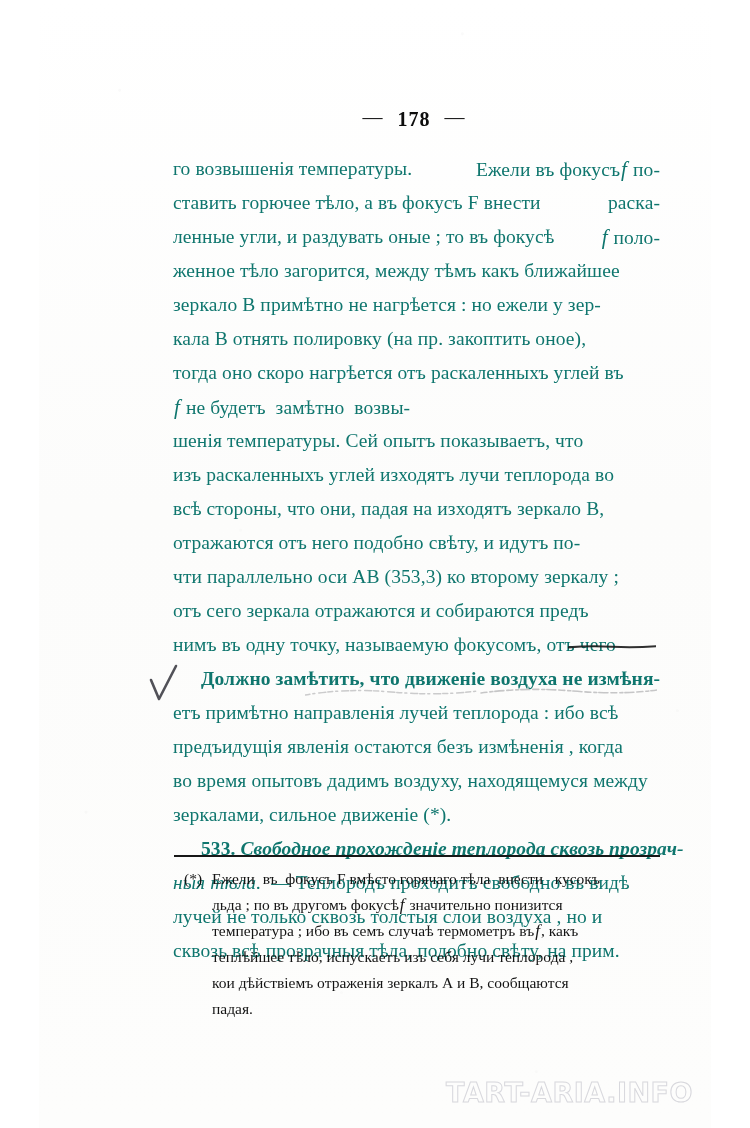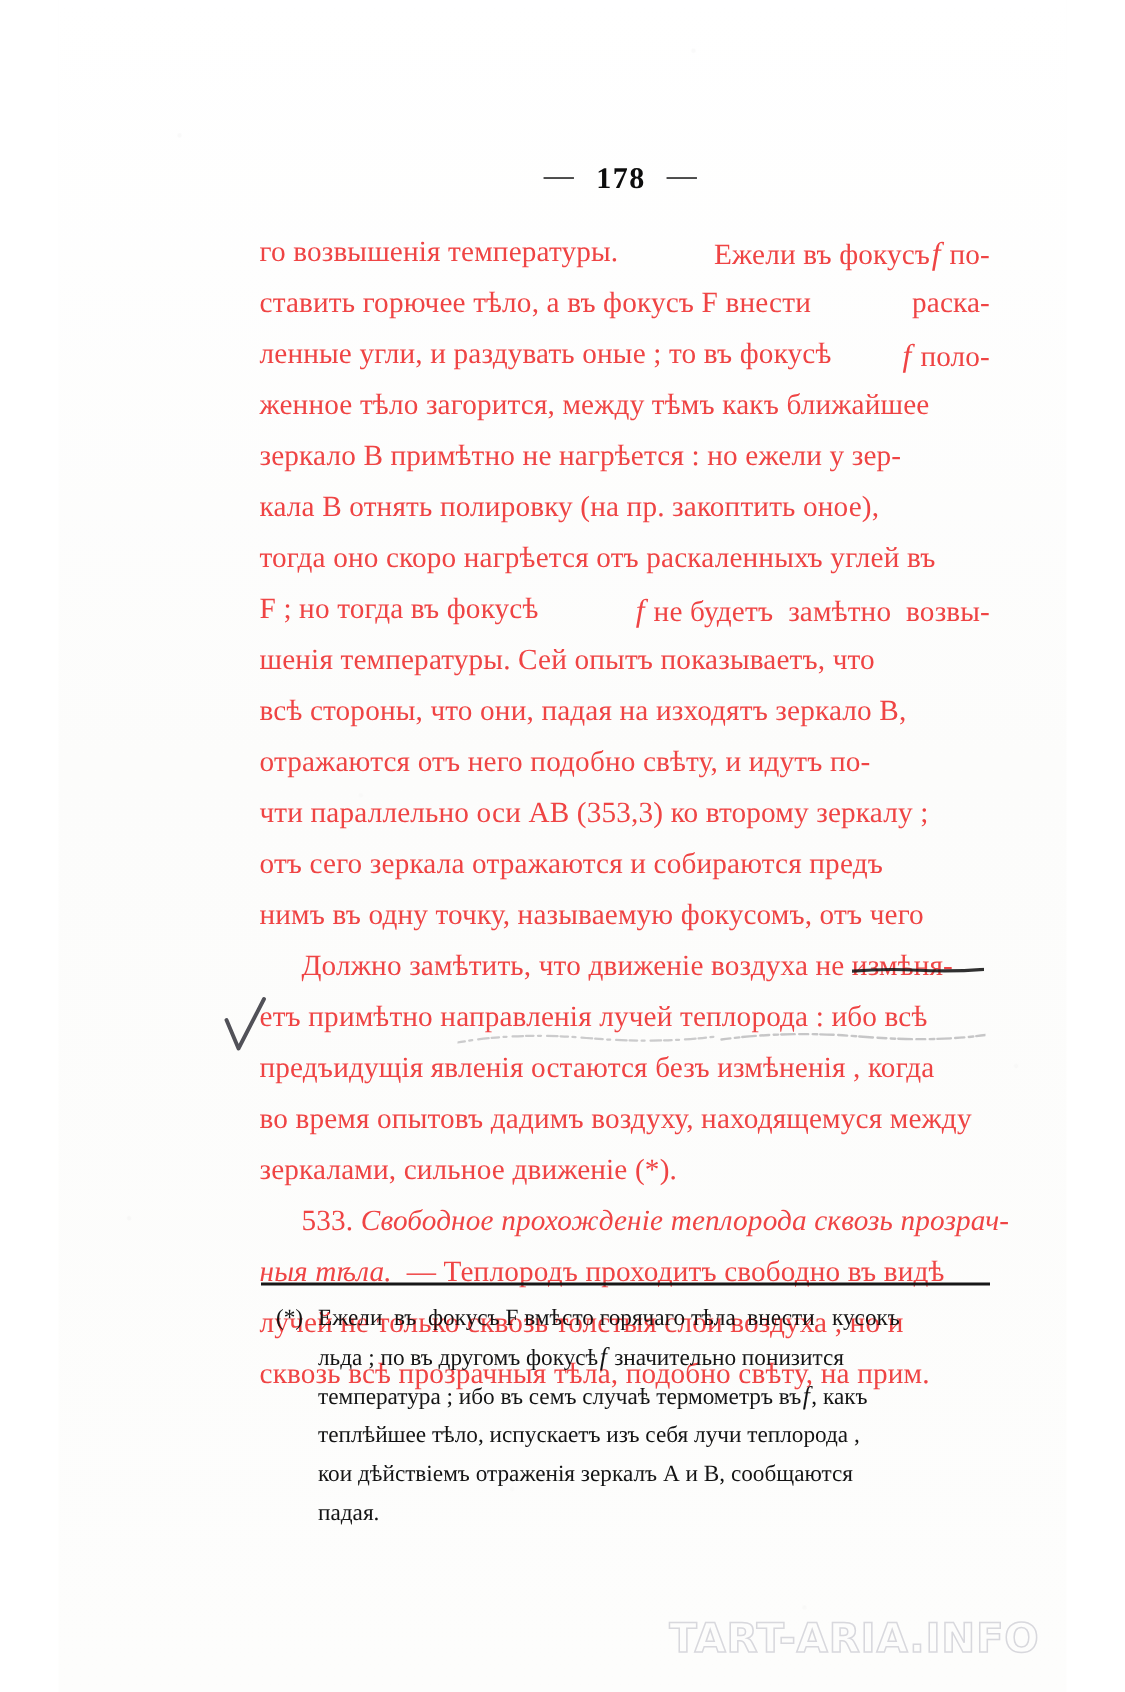--- a/index.html
+++ b/index.html
@@ -61,28 +61,28 @@
     left: 134px;
     width: 487px;
   }
   .tline {
     position: relative;
     height: 34px;
     line-height: 34px;
     font-size: 19.5px;
     letter-spacing: 0.1px;
     white-space: nowrap;
-    color: #ef4444;
+    color: #0f766e;
   }
   .tline.j {
     display: flex;
     justify-content: space-between;
   }
   .tline.j > span { white-space: pre; }
-  .indent { padding-left: 28px; }
+  .indent { padding-left: 28px; font-weight: bold; }
 
   .it { font-style: italic; }
   .mathf {
     font-family: "Liberation Serif", "DejaVu Serif", serif;
     font-style: italic;
     font-size: 21px;
     padding: 0 1px;
   }
 
   
@@ -192,25 +192,25 @@
       <span>ленные угли, и раздувать оные ; то въ фокусѣ</span>
         <span><span class="mathf">f</span><span> поло-</span></span>
     </div>
 
     <div class="tline">женное тѣло загорится, между тѣмъ какъ ближайшее</div>
     <div class="tline">зеркало В примѣтно не нагрѣется : но ежели  у  зер-</div>
     <div class="tline">кала В отнять полировку (на пр.  закоптить  оное),</div>
     <div class="tline">тогда оно скоро нагрѣется отъ  раскаленныхъ углей въ</div>
 
     <div class="tline j">
-      <span>F ; но тогда въ фокусѣ</span>
         <span><span class="mathf">f</span><span> не будетъ  замѣтно  возвы-</span></span>
     </div>
 
     <div class="tline">шенія температуры.   Сей  опытъ  показываетъ,  что</div>
+    <div class="tline">изъ раскаленныхъ углей изходятъ  лучи  теплорода  во</div>
     <div class="tline">всѣ стороны, что они,  падая  на  изходятъ  зеркало В,</div>
     <div class="tline">отражаются отъ него подобно свѣту,  и  идутъ  по-</div>
     <div class="tline">чти параллельно оси АВ  (353,3)  ко второму  зеркалу ;</div>
     <div class="tline">отъ сего зеркала отражаются и  собираются  предъ</div>
     <div class="tline">нимъ въ одну точку, называемую фокусомъ,  отъ  чего</div>
 
     <div class="tline indent">Должно замѣтить, что движеніе воздуха не измѣня-</div>
     <div class="tline">етъ примѣтно направленія лучей теплорода : ибо всѣ</div>
     <div class="tline">предъидущія явленія остаются безъ  измѣненія ,  когда</div>
     <div class="tline">во время опытовъ дадимъ воздуху, находящемуся между</div>

